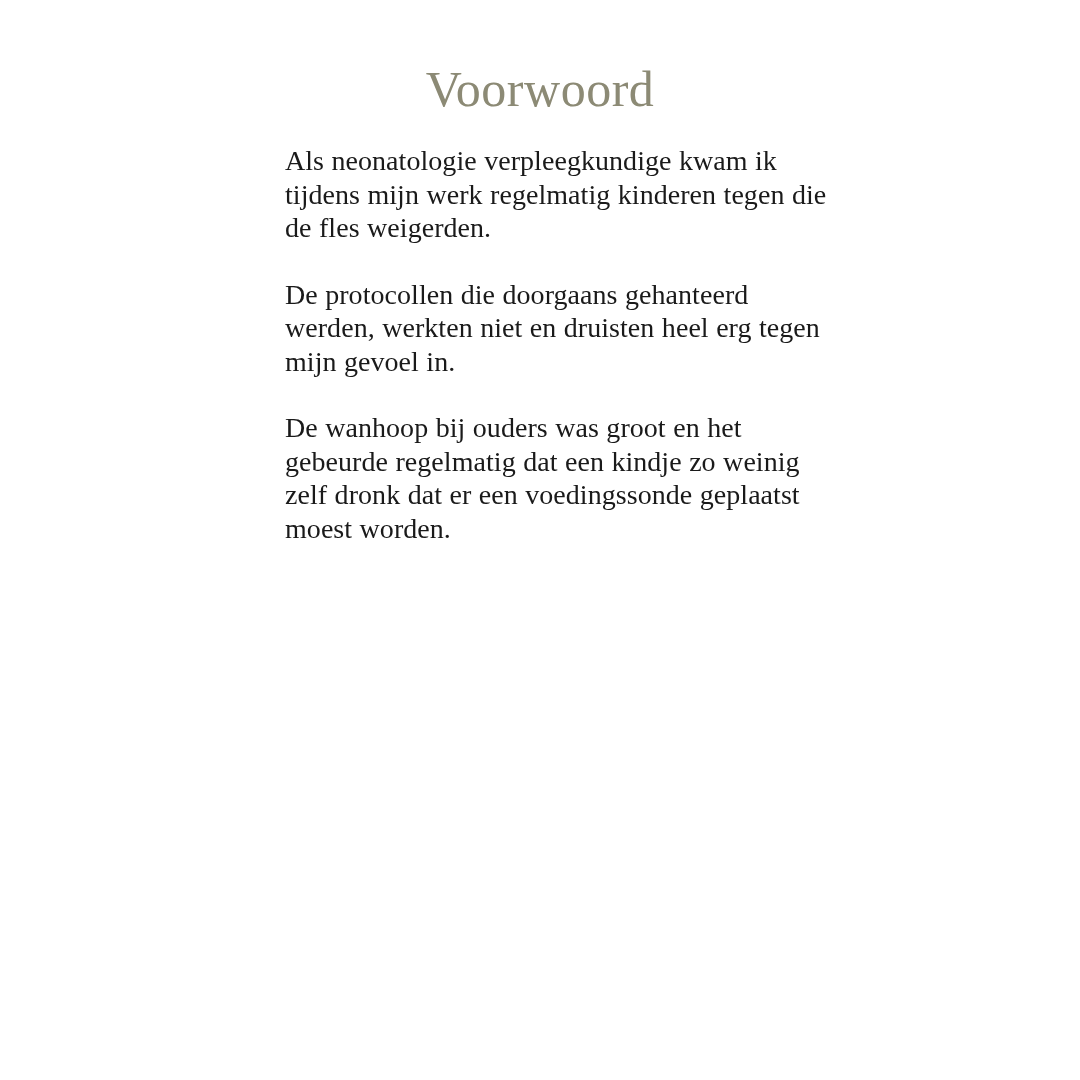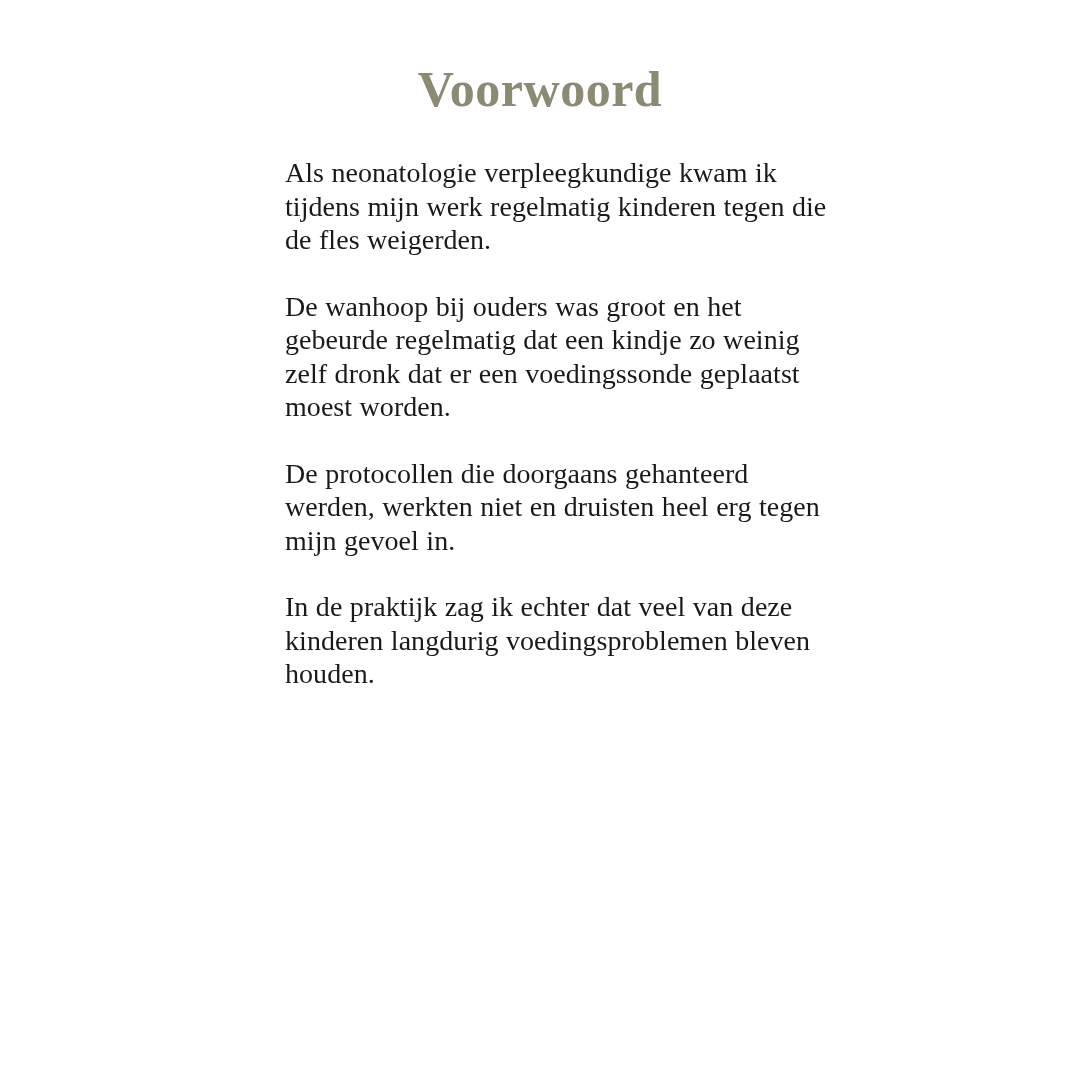--- a/index.html
+++ b/index.html
@@ -23,35 +23,34 @@
     box-sizing: border-box;
   }
 
   .page-title {
     position: absolute;
     left: 0;
     top: 58px;
     width: 1080px;
     text-align: center;
     font-family: "Liberation Serif", "DejaVu Serif", serif;
-    font-weight: 700;
+    font-weight: 400;
     font-size: 50px;
     line-height: 62px;
     letter-spacing: 0.5px;
     color: #8c8a75;
     margin: 0;
   }
 
   .body-column {
     position: absolute;
     left: 285px;
     top: 144px;
     width: 548px;
     text-align: left;
-    margin-top: 12px;
   }
 
   .body-paragraph {
     margin: 0 0 33px 0;
     font-family: "Liberation Serif", "DejaVu Serif", serif;
     font-weight: 400;
     font-size: 28px;
     line-height: 33.5px;
     color: #1a1a1a;
     letter-spacing: 0.05px;
@@ -68,23 +67,22 @@
 <body>
 
 <div class="page">
 
   <h1 class="page-title">Voorwoord</h1>
 
   <div class="body-column">
 
     <p class="body-paragraph">Als neonatologie verpleegkundige kwam ik tijdens mijn werk regelmatig kinderen tegen die de fles weigerden.</p>
 
+    <p class="body-paragraph">De protocollen die doorgaans gehanteerd werden, werkten niet en druisten heel erg tegen mijn gevoel in.</p>
+
     <p class="body-paragraph">De wanhoop bij ouders was groot en het gebeurde regelmatig dat een kindje zo weinig zelf dronk dat er een voedingssonde geplaatst moest worden.</p>
-
-    <p class="body-paragraph">De protocollen die doorgaans gehanteerd werden, werkten niet en druisten heel erg tegen mijn gevoel in.</p>
 
 
 
-    <p class="body-paragraph">In de praktijk zag ik echter dat veel van deze kinderen langdurig voedingsproblemen bleven houden.</p>
 
   </div>
 
 </div>
 
 </body></html>

